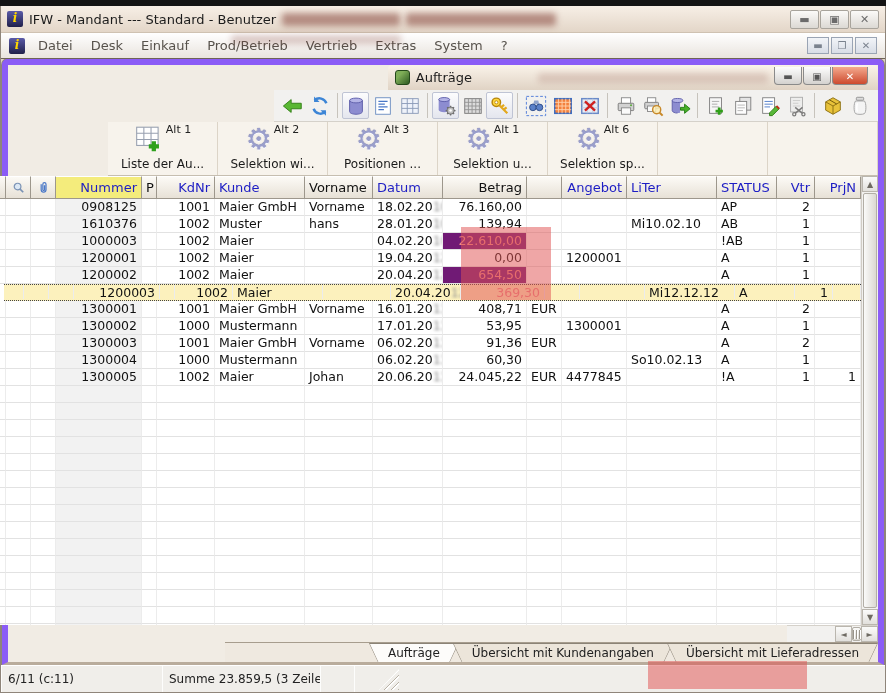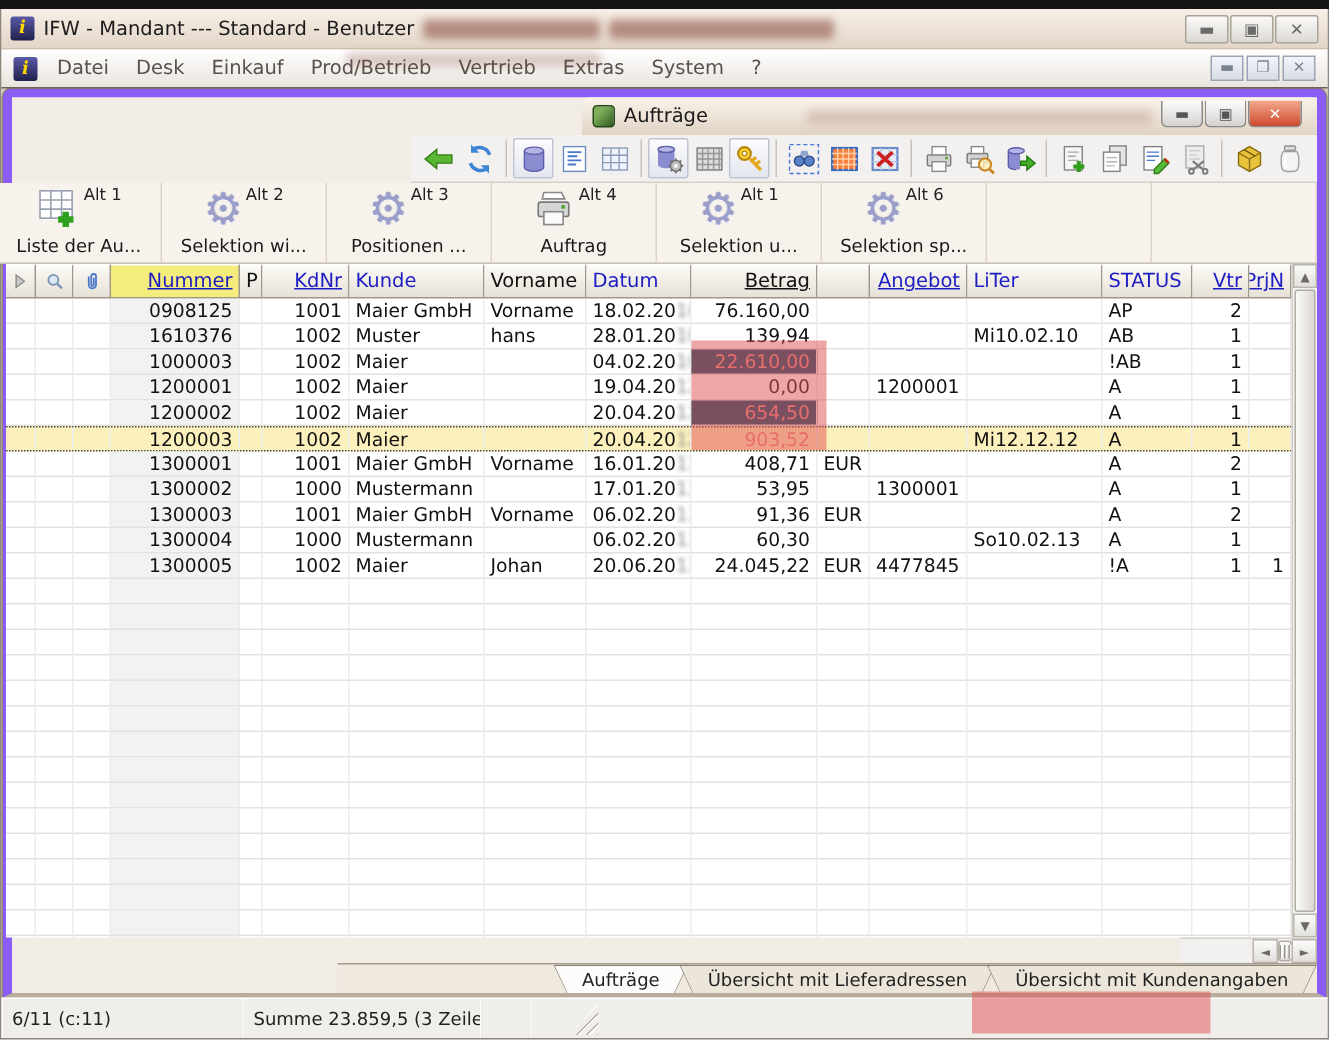--- a/index.html
+++ b/index.html
@@ -69,31 +69,31 @@
 
   
   .table-zone { flex:1; display:flex; min-height:0; background:#fff; }
   .table-main { flex:1; display:flex; flex-direction:column; min-width:0; }
   .thead { display:flex; height:23px; flex:none; }
   .th { flex:none; border-right:1px solid #9d978c; border-bottom:1px solid #9d978c; border-top:1px solid #fff;
     background:linear-gradient(#fcfaf6,#e7e1d6); font-size:13px; color:#111;
     display:flex; align-items:center; padding:0 4px; white-space:nowrap; overflow:hidden; }
   .th.blue { color:#1d1dc4; }
   .th.sorted { background:#f4ec7c; }
-  .th.al-r { justify-content:flex-end;text-decoration:underline; }
+  .th.al-r { justify-content:flex-end; }
   .th.al-c { justify-content:center; }
   .tbody { flex:1; overflow:hidden; }
   .tr { display:flex; height:17px; }
   .td { flex:none; border-right:1px solid #ececec; border-bottom:1px solid #e2e2e2;
     font-size:12.5px; line-height:15px; color:#111; padding:0 4px; white-space:nowrap; overflow:hidden; }
   .td.al-r { text-align:right; }
   .td.col-bg { background:#f2f2f2; }
-  .tr.selected { background:#fcf1bd; border-top:1px dotted #444; border-bottom:1px dotted #444; }
+  .tr.selected { background:#fcf1bd; border-top:1px dotted #444; border-bottom:1px dotted #444;margin-left:18px; }
   .tr.selected .td { background:transparent; border-bottom:none; height:14px; }
-  .td.marked { background:#0c4a6e; color:#ef8a86; }
+  .td.marked { background:#701a75; color:#ef8a86; }
   .blur-txt { filter:blur(1.4px); color:#8f8f8f; }
 
   
   .vscroll { width:17px; flex:none; background:#f2f1ef; border-left:1px solid #d0ccc5;
     display:flex; flex-direction:column; }
   .v-arrow { height:16px; flex:none; background:linear-gradient(#fbfbfa,#e2e0dc); border:1px solid #bab6ae;
     font-size:8px; color:#6e6a62; text-align:center; line-height:15px; }
   .v-thumb { flex:1; margin:1px; background:linear-gradient(90deg,#fafaf9,#dbd8d2); border:1px solid #b2aea6; border-radius:2px; }
 
   
@@ -362,32 +362,20 @@
             </div>
             <div class="action-btn">
               <div class="ab-row">
                 <div class="ab-icon"><span class="gear-glyph">⚙</span></div>
                 <div class="ab-alt">Alt 3</div>
               </div>
               <div class="ab-label">Positionen ...</div>
             </div>
             <div class="action-btn">
               <div class="ab-row">
-                <div class="ab-icon"><svg viewBox="0 0 28 28">
-                    <path d="M8 4h11l2 4H7z" fill="#fff" stroke="#888"></path>
-                    <rect x="4.5" y="10" width="19" height="9" rx="1.5" fill="#d6d6d6" stroke="#787878"></rect>
-                    <rect x="8" y="16" width="12" height="8" fill="#fafafa" stroke="#888"></rect>
-                    <circle cx="20" cy="13" r="1.3" fill="#58a838"></circle>
-                  </svg></div>
-                <div class="ab-alt">Alt 4</div>
-              </div>
-              <div class="ab-label">Auftrag</div>
-            </div>
-            <div class="action-btn">
-              <div class="ab-row">
                 <div class="ab-icon"><span class="gear-glyph">⚙</span></div>
                 <div class="ab-alt">Alt 1</div>
               </div>
               <div class="ab-label">Selektion u...</div>
             </div>
             <div class="action-btn">
               <div class="ab-row">
                 <div class="ab-icon"><span class="gear-glyph">⚙</span></div>
                 <div class="ab-alt">Alt 6</div>
               </div>
@@ -524,21 +512,21 @@
                 <div class="tr selected">
                   <div class="td" style="width: 20px;"></div>
                   <div class="td" style="width: 25px;"></div>
                   <div class="td" style="width: 25px;"></div>
                   <div class="td al-r" style="width: 86px;">1200003</div>
                   <div class="td" style="width: 15px;"></div>
                   <div class="td al-r" style="width: 58px;">1002</div>
                   <div class="td" style="width: 90px;">Maier</div>
                   <div class="td" style="width: 68px;"></div>
                   <div class="td" style="width: 70px;"><span>20.04.20</span><span class="blur-txt">12</span></div>
-                  <div class="td al-r marked" style="width: 84px;">903,52</div>
+                  <div class="td al-r marked" style="width: 84px;">369,30</div>
                   <div class="td" style="width: 35px;"></div>
                   <div class="td" style="width: 65px;"></div>
                   <div class="td" style="width: 90px;">Mi12.12.12</div>
                   <div class="td" style="width: 60px;">A</div>
                   <div class="td al-r" style="width: 38px;">1</div>
                   <div class="td al-r" style="width: 28px; flex: 1 1 0%;"></div>
                 </div>
                 <div class="tr">
                   <div class="td" style="width: 20px;"></div>
                   <div class="td" style="width: 25px;"></div>
@@ -918,24 +906,24 @@
           </div>
           <div class="h-track"></div>
           <div class="h-arrow">►</div>
         </div>
 
         <div class="tabbar">
             <div class="tab active">
               <div class="tab-in">Aufträge</div>
             </div>
             <div class="tab">
+              <div class="tab-in">Übersicht mit Kundenangaben</div>
+            </div>
+            <div class="tab">
               <div class="tab-in">Übersicht mit Lieferadressen</div>
-            </div>
-            <div class="tab">
-              <div class="tab-in">Übersicht mit Kundenangaben</div>
             </div>
           </div>
 
       </div>
     </div>
 
     <div class="statusbar">
       <div class="sb-sep"></div>
       <div class="sb-seg sb-pos">6/11 (c:11)</div>
       <div class="sb-sep"></div>

